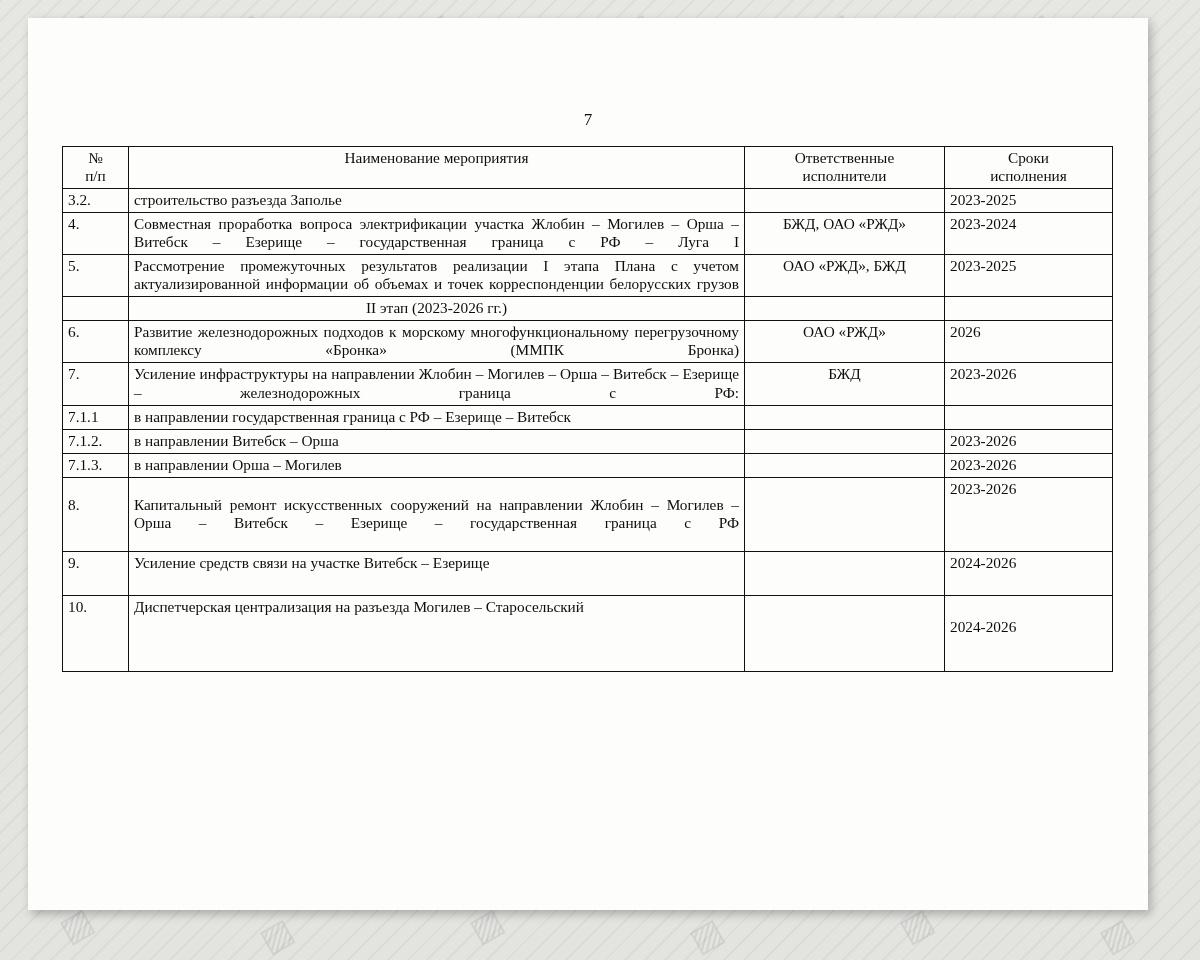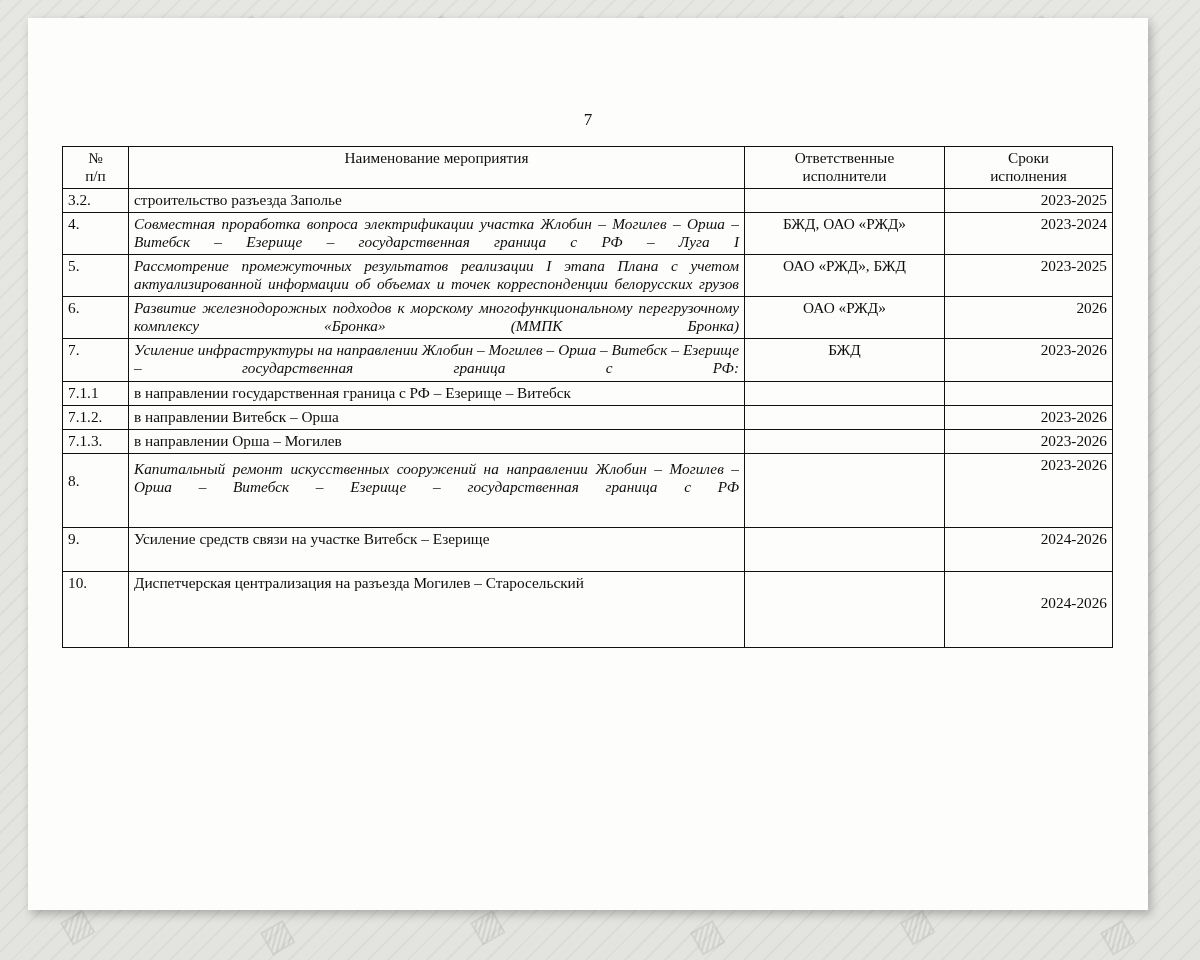--- a/index.html
+++ b/index.html
@@ -72,38 +72,37 @@
   th.head {
     text-align: center;
     vertical-align: middle;
     padding: 4px 4px;
     line-height: 1.15;
   }
   .just {
     text-align: justify;
     text-align-last: justify;
     hyphens: none;
-    font-style: italic;
   }
   .just-last-left {
     text-align: justify;
     text-align-last: left;
     margin-left: 17px;
   }
   .stage-row td {
     text-align: center;
     font-weight: bold;
   }
   .term-cell {
-    text-align: right;
+    text-align: left;
     vertical-align: bottom;
     padding-bottom: 3px;
   }
   .term-cell-mid {
-    text-align: right;
+    text-align: left;
     vertical-align: middle;
   }
   .resp-cell {
     text-align: center;
   }
   .num-cell { text-align: left; padding-left: 5px; }
   .tall-2 { height: 34px; }
 </style>
 </head>
 <body>
@@ -168,31 +167,37 @@
           <td class="term-cell">2023-2024</td>
         </tr>
 
         <tr>
           <td class="num-cell">5.</td>
           <td class="just">Рассмотрение промежуточных результатов реализации I этапа Плана с учетом актуализированной информации об объемах и точек корреспонденции белорусских грузов</td>
           <td class="resp-cell">ОАО «РЖД», БЖД</td>
           <td class="term-cell">2023-2025</td>
         </tr>
 
+        <tr class="stage-row">
+          <td></td>
+          <td>II этап (2023-2026 гг.)</td>
+          <td style="font-weight:normal;"></td>
+          <td style="font-weight:normal;"></td>
+        </tr>
 
         <tr>
           <td class="num-cell">6.</td>
           <td class="just">Развитие железнодорожных подходов к морскому многофункциональному перегрузочному комплексу «Бронка» (ММПК Бронка)</td>
           <td class="resp-cell">ОАО «РЖД»</td>
           <td class="term-cell-mid">2026</td>
         </tr>
 
         <tr>
           <td class="num-cell">7.</td>
-          <td class="just">Усиление инфраструктуры на направлении Жлобин – Могилев – Орша – Витебск – Езерище – государственная граница с РФ:</td>
+          <td class="just">Усиление инфраструктуры на направлении Жлобин – Могилев – Орша – Витебск – Езерище – железнодорожных граница с РФ:</td>
           <td class="resp-cell">БЖД</td>
           <td class="term-cell">2023-2026</td>
         </tr>
 
 
         <tr>
           <td class="num-cell">7.1.1</td>
           <td class="just-last-left">в направлении государственная граница с РФ – Езерище – Витебск</td>
           <td class="resp-cell"></td>
           <td class="term-cell"></td>
@@ -208,21 +213,21 @@
         <tr>
           <td class="num-cell">7.1.3.</td>
           <td class="just-last-left">в направлении Орша – Могилев</td>
           <td class="resp-cell"></td>
           <td class="term-cell">2023-2026</td>
         </tr>
 
 
         <tr style="height:74px;">
           <td class="num-cell" style="padding-top:18px;">8.</td>
-          <td class="just" style="padding-top:6px;">Капитальный ремонт искусственных сооружений на направлении Жлобин – Могилев – Орша – Витебск – Езерище – государственная граница с РФ</td>
+          <td class="just" style="padding-top:18px;">Капитальный ремонт искусственных сооружений на направлении Жлобин – Могилев – Орша – Витебск – Езерище – государственная граница с РФ</td>
           <td class="resp-cell"></td>
           <td class="term-cell-mid">2023-2026</td>
         </tr>
 
         <tr style="height:44px;">
           <td class="num-cell">9.</td>
           <td class="just-last-left">Усиление средств связи на участке Витебск – Езерище</td>
           <td class="resp-cell"></td>
           <td class="term-cell">2024-2026</td>
         </tr>

